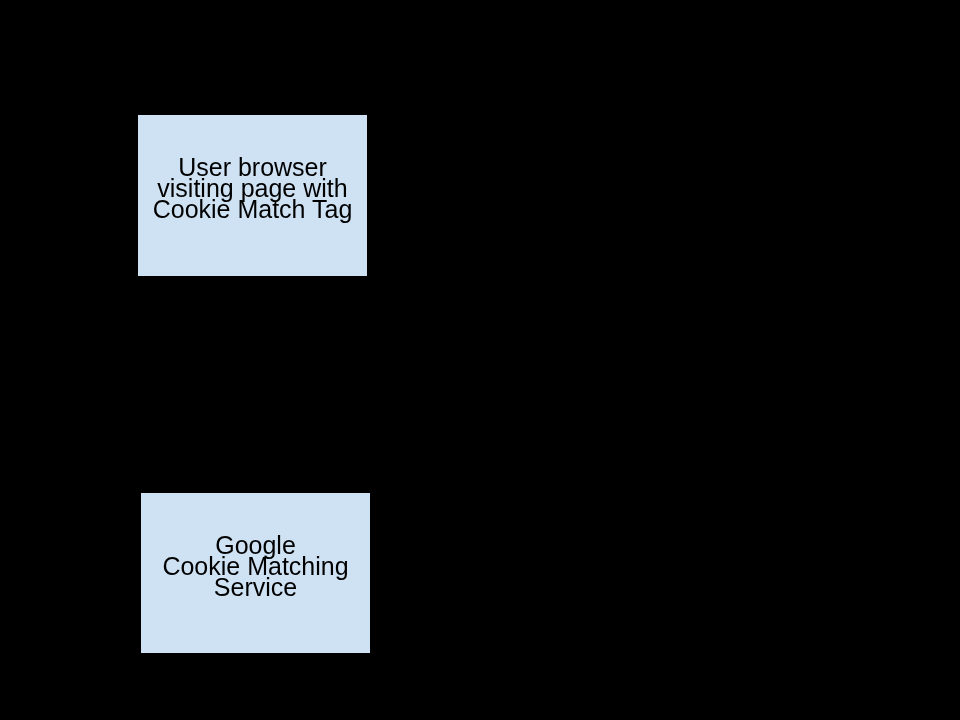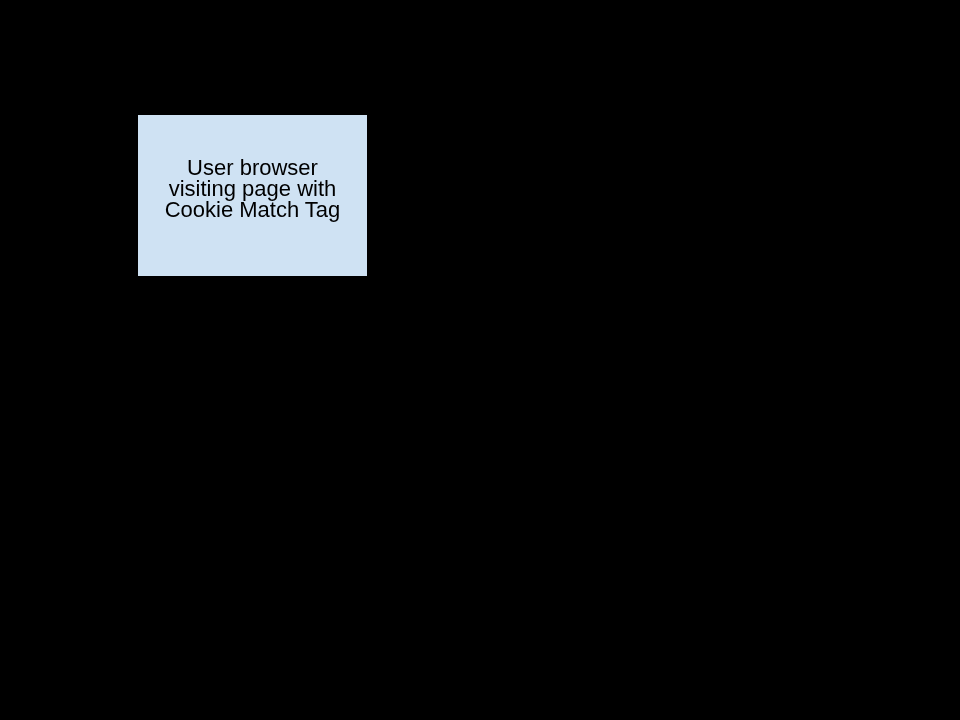--- a/index.html
+++ b/index.html
@@ -19,21 +19,21 @@
       position: absolute;
       box-sizing: border-box;
       background: #cfe2f3;
       border: 1px solid #000000;
       display: flex;
       align-items: center;
       justify-content: center;
     }
     .node-label {
       color: #000000;
-      font-size: 22px;
+      font-size: 25px;
       line-height: 21px;
       text-align: center;
       white-space: pre-line;
       transform: translateY(-7px);
     }
     .node-user-browser {
       left: 137px;
       top: 114px;
       width: 231px;
       height: 163px;
@@ -56,14 +56,19 @@
 
 <div class="canvas">
 
   <div class="node node-user-browser">
     <div class="node-label">User browser
 visiting page with
 Cookie Match Tag</div>
   </div>
 
 
+  <div class="node node-google-cms">
+    <div class="node-label">Google
+Cookie Matching
+Service</div>
+  </div>
 
 </div>
 
 </body></html>

